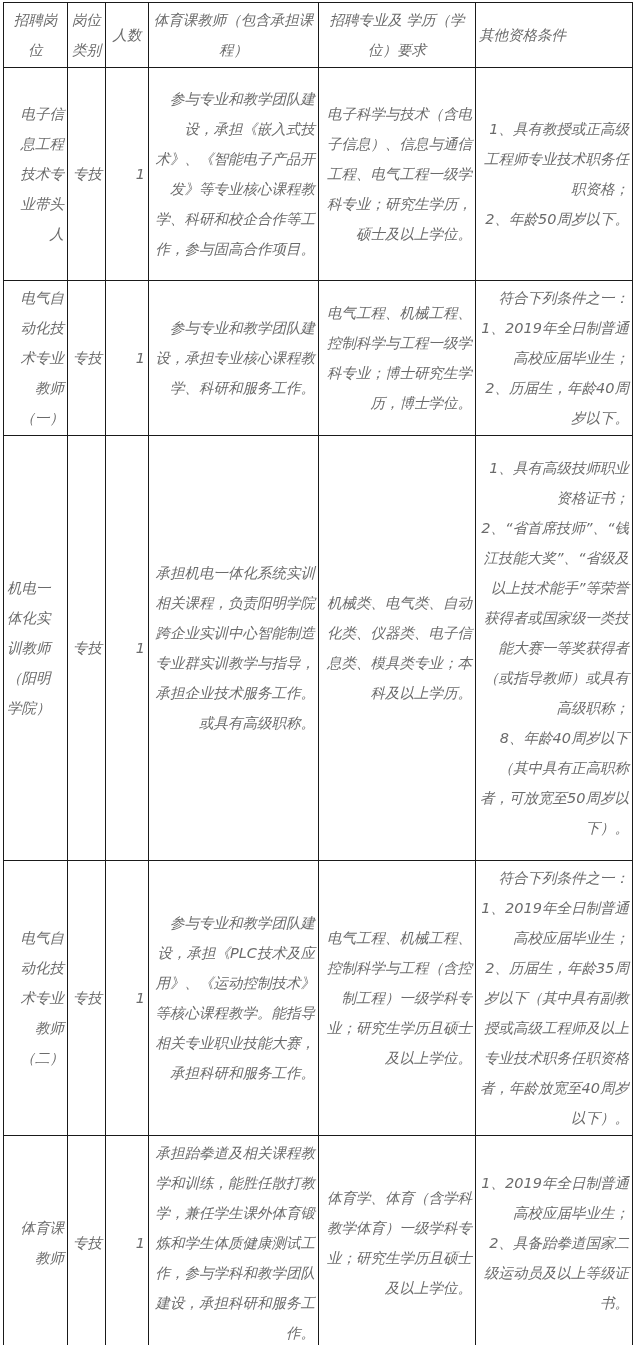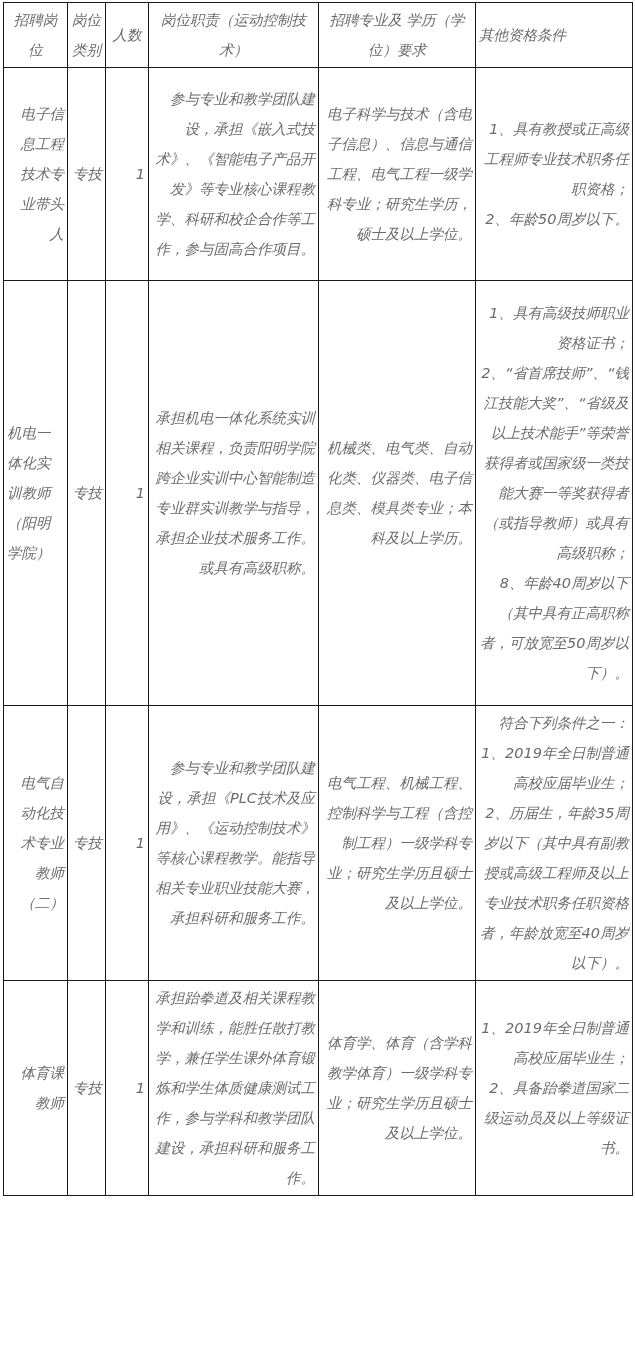--- a/index.html
+++ b/index.html
@@ -49,35 +49,47 @@
       <col class="c3">
       <col class="c4">
       <col class="c5">
       <col class="c6">
   </colgroup>
   <thead>
     <tr class="hdr">
       <th>招聘岗位</th>
       <th>岗位类别</th>
       <th>人数</th>
-      <th>岗位职责（运动控制技术）</th>
+      <th>体育课教师（包含承担课程）</th>
       <th>招聘专业及 学历（学位）要求</th>
       <th class="left">其他资格条件</th>
     </tr>
   </thead>
   <tbody>
     <tr class="r1">
       <td class="center">电子信息工程技术专业带头人</td>
       <td class="center">专技</td>
       <td class="center">1</td>
       <td class="center">参与专业和教学团队建设，承担《嵌入式技术》、《智能电子产品开发》等专业核心课程教学、科研和校企合作等工作，参与固高合作项目。</td>
       <td class="center">电子科学与技术（含电子信息）、信息与通信工程、电气工程一级学科专业；研究生学历，硕士及以上学位。</td>
       <td class="left">
         <span class="line">1、具有教授或正高级工程师专业技术职务任职资格；</span>
         <span class="line">2、年龄50周岁以下。</span>
+      </td>
+    </tr>
+    <tr class="r2">
+      <td class="center">电气自动化技术专业教师（一）</td>
+      <td class="center">专技</td>
+      <td class="center">1</td>
+      <td class="center">参与专业和教学团队建设，承担专业核心课程教学、科研和服务工作。</td>
+      <td class="center">电气工程、机械工程、控制科学与工程一级学科专业；博士研究生学历，博士学位。</td>
+      <td class="left">
+        <span class="line">符合下列条件之一：</span>
+        <span class="line">1、2019年全日制普通高校应届毕业生；</span>
+        <span class="line">2、历届生，年龄40周岁以下。</span>
       </td>
     </tr>
     <tr class="r3">
       <td class="left">机电一体化实训教师（阳明学院）</td>
       <td class="center">专技</td>
       <td class="center">1</td>
       <td class="center">承担机电一体化系统实训相关课程，负责阳明学院跨企业实训中心智能制造专业群实训教学与指导，承担企业技术服务工作。或具有高级职称。</td>
       <td class="center">机械类、电气类、自动化类、仪器类、电子信息类、模具类专业；本科及以上学历。</td>
       <td class="left">
         <span class="line">1、具有高级技师职业资格证书；</span>

